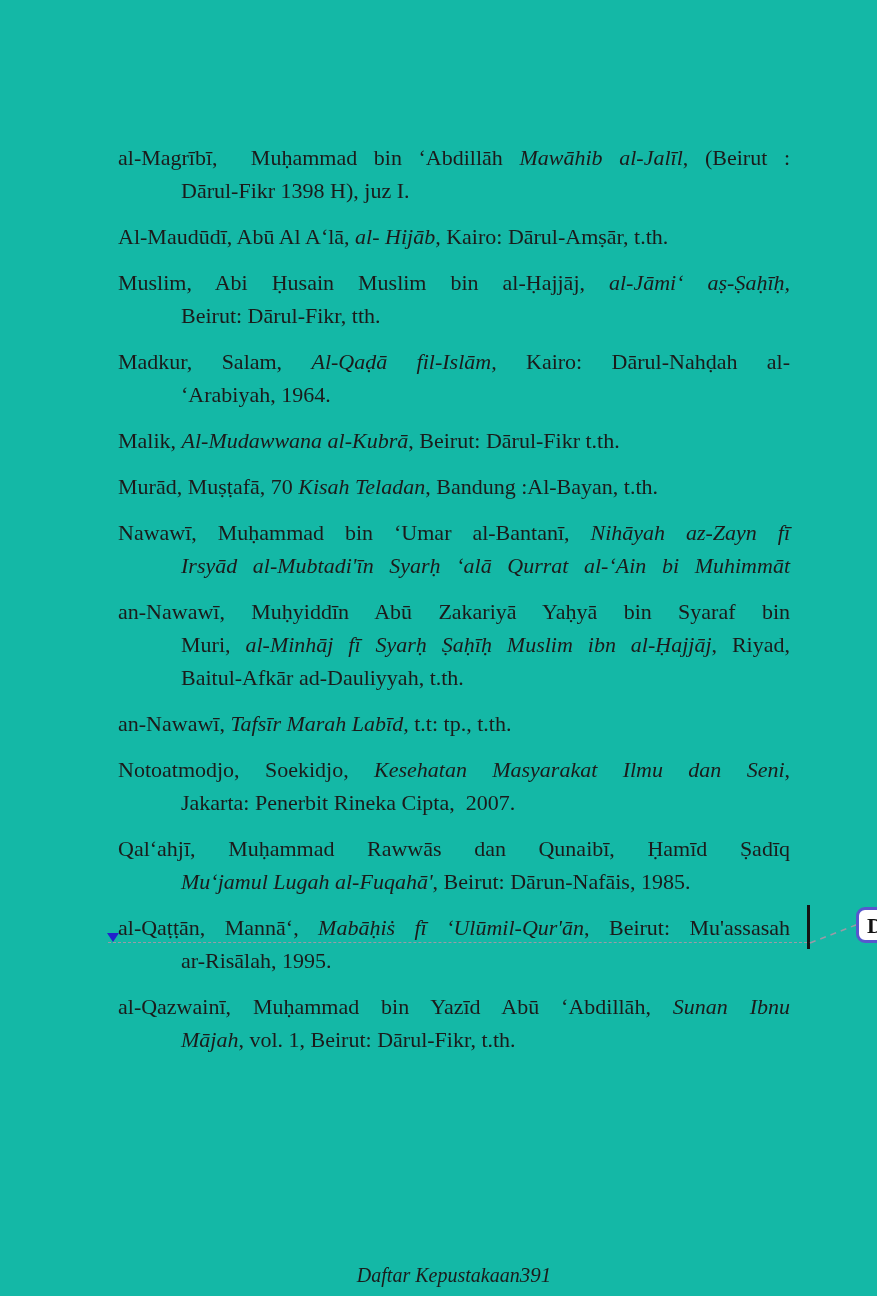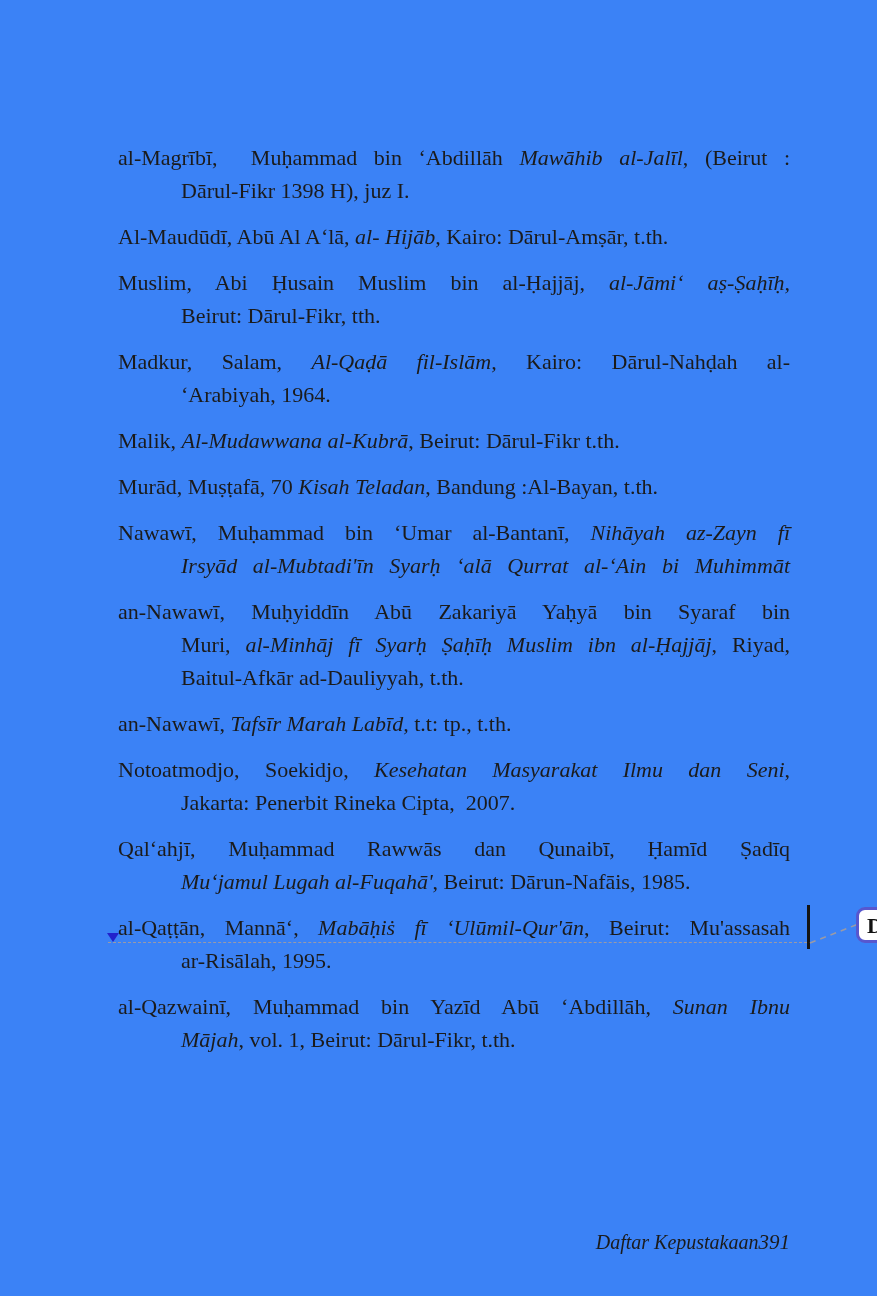--- a/index.html
+++ b/index.html
@@ -1,28 +1,28 @@
 <!DOCTYPE html>
 <html><head>
 <meta charset="utf-8">
 <style>
   html,body{margin:0;padding:0;}
   body{
     width:877px;height:1296px;background:#ffffff;
     font-family:"Liberation Serif","DejaVu Serif",serif;
     color:#1b1b1b;overflow:hidden;position:relative;
   }
-  .page{position:absolute;left:0;top:0;width:877px;height:1296px;background:#3b82f6;overflow:hidden;}
+  .page{position:absolute;left:0;top:0;width:877px;height:1296px;background:#14b8a6;overflow:hidden;}
   .bib{position:absolute;left:118px;top:141px;width:672px;}
   .entry{position:relative;margin-bottom:13px;font-size:22px;line-height:33px;}
   .line{white-space:normal;}
   .line.ind{padding-left:63px;}
   .line.just{text-align:justify;text-align-last:justify;text-justify:inter-word;}
   .seg.i{font-style:italic;}
-  .footer{position:absolute;left:118px;top:1230px;width:672px;display:flex;justify-content:flex-end;align-items:baseline;}
+  .footer{position:absolute;left:118px;top:1263px;width:672px;display:flex;justify-content:center;align-items:baseline;}
   .footer .fl{font-style:italic;font-size:20px;}
   .footer .fr{font-size:21px;font-style:italic;}
   
   .annot-underline{position:absolute;left:-10px;top:31px;width:699px;height:0;border-top:1px dashed #9a9aa6;}
   .annot-triangle{position:absolute;left:-11px;top:22px;width:0;height:0;
     border-left:6px solid transparent;border-right:6px solid transparent;border-top:9px solid #2222cc;}
   .annot-bar{position:absolute;left:689px;top:-6px;width:3px;height:44px;background:#141414;}
   .annot-diag{position:absolute;left:690px;top:6px;width:62px;height:30px;}
   .annot-bubble{position:absolute;left:738px;top:-4px;width:52px;height:36px;background:#fff;
     border:3px solid #5757ce;border-radius:9px;display:flex;align-items:center;

